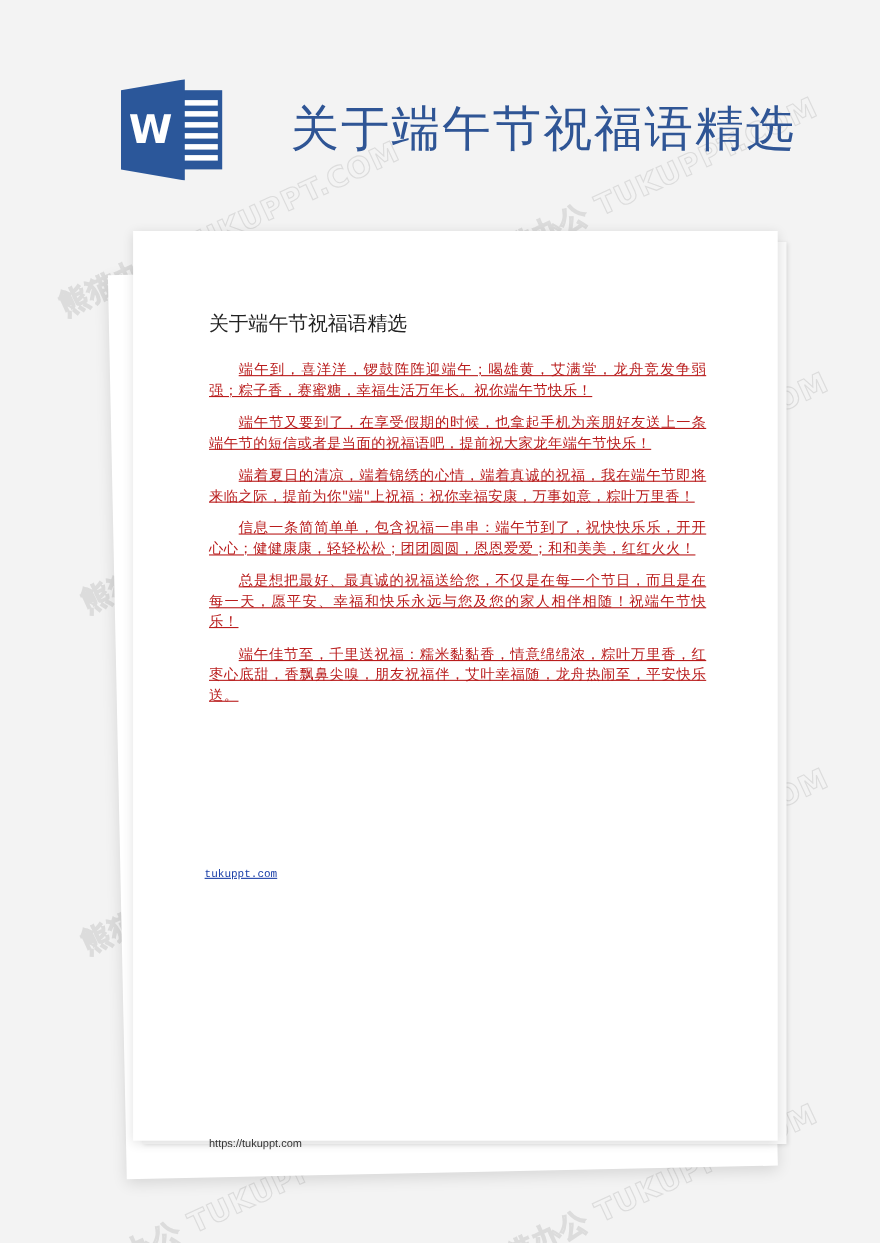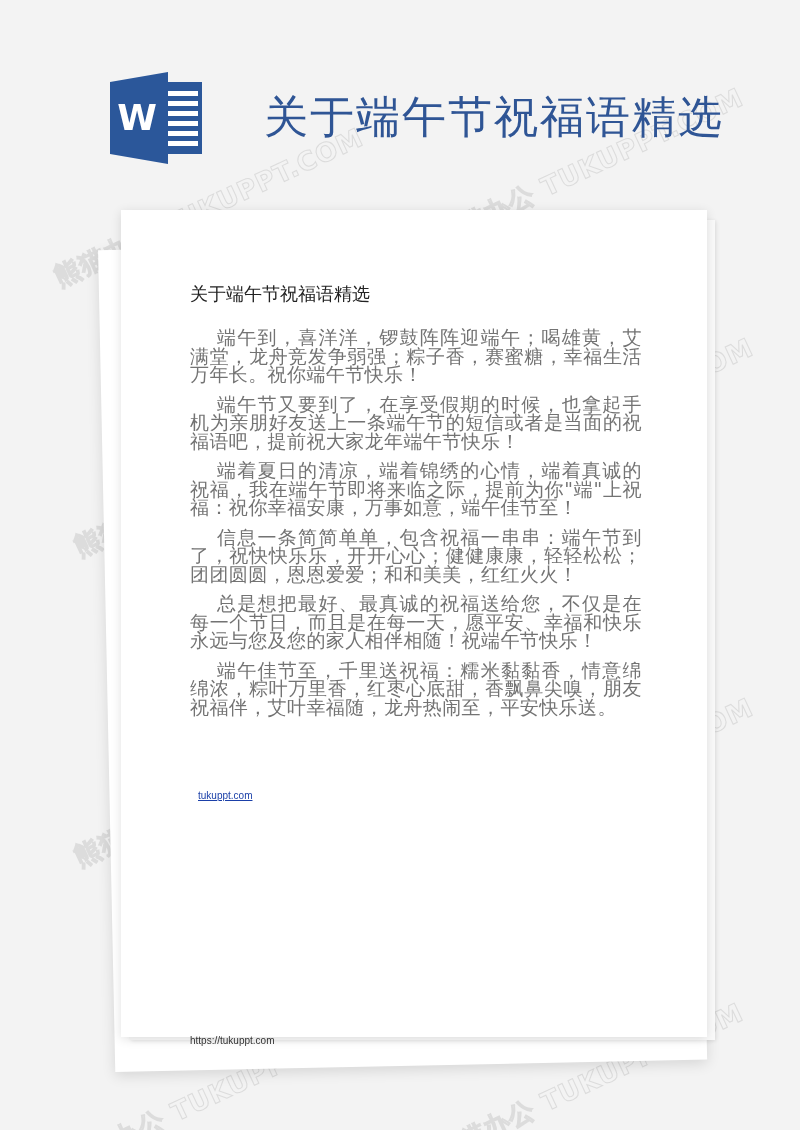--- a/index.html
+++ b/index.html
@@ -35,30 +35,30 @@
     position: absolute; left: 121px; top: 210px; width: 586px; height: 827px;
     background: #fff; box-shadow: 0 2px 10px rgba(0,0,0,0.12);
   }
   .doc-title {
     position: absolute; left: 69px; top: 72px;
     font-family: "DejaVu Sans", sans-serif; font-size: 18px; color: #222;
     white-space: nowrap;
   }
   .doc-body { position: absolute; left: 69px; top: 118px; width: 452px; }
   .para {
-    margin: 0 0 11px 0; font-size: 19px; line-height: 18.5px; color: #737373;
-    text-indent: 27px; letter-spacing: 0.4px; text-align: justify;
+    margin: 0 0 11px 0; font-size: 13px; line-height: 18.5px; color: #b91c1c;
+    text-indent: 27px; letter-spacing: 0.4px; text-align: justify; text-decoration: underline;
   }
   .source-line {
     position: absolute; left: 69px; top: 564px;
     font-family: "DejaVu Sans", sans-serif; font-size: 9.5px; color: #333; white-space: nowrap;
   }
   .source-link {
-    position: absolute; left: 77px; top: 580px;
-    font-family: Liberation Sans, sans-serif; font-size: 10px; color: #1a3fa8; text-decoration: underline;
+    position: absolute; left: 65px; top: 580px;
+    font-family: Liberation Mono, monospace; font-size: 10px; color: #1a3fa8; text-decoration: underline;
   }
   .footer-url {
     position: absolute; left: 69px; top: 825px;
     font-family: "Liberation Sans", sans-serif; font-size: 10px; color: #333;
   }
 </style>
 </head>
 <body>
 
 <div class="watermark" style="left:420px; top:150px;">熊猫办公 TUKUPPT.COM</div>
@@ -86,20 +86,20 @@
 </div>
 
 <div class="sheet-back"></div>
 <div class="sheet-back2"></div>
 
 <div class="page">
   <div class="doc-title">关于端午节祝福语精选</div>
   <div class="doc-body">
     <p class="para">端午到，喜洋洋，锣鼓阵阵迎端午；喝雄黄，艾满堂，龙舟竞发争弱强；粽子香，赛蜜糖，幸福生活万年长。祝你端午节快乐！</p>
     <p class="para">端午节又要到了，在享受假期的时候，也拿起手机为亲朋好友送上一条端午节的短信或者是当面的祝福语吧，提前祝大家龙年端午节快乐！</p>
-    <p class="para">端着夏日的清凉，端着锦绣的心情，端着真诚的祝福，我在端午节即将来临之际，提前为你"端"上祝福：祝你幸福安康，万事如意，端午佳节至！</p>
+    <p class="para">端着夏日的清凉，端着锦绣的心情，端着真诚的祝福，我在端午节即将来临之际，提前为你"端"上祝福：祝你幸福安康，万事如意，粽叶万里香！</p>
     <p class="para">信息一条简简单单，包含祝福一串串：端午节到了，祝快快乐乐，开开心心；健健康康，轻轻松松；团团圆圆，恩恩爱爱；和和美美，红红火火！</p>
     <p class="para">总是想把最好、最真诚的祝福送给您，不仅是在每一个节日，而且是在每一天，愿平安、幸福和快乐永远与您及您的家人相伴相随！祝端午节快乐！</p>
     <p class="para">端午佳节至，千里送祝福：糯米黏黏香，情意绵绵浓，粽叶万里香，红枣心底甜，香飘鼻尖嗅，朋友祝福伴，艾叶幸福随，龙舟热闹至，平安快乐送。</p>
   </div>
   <a class="source-link">tukuppt.com</a>
   <div class="footer-url">https://tukuppt.com</div>
 </div>
 
 </body></html>

